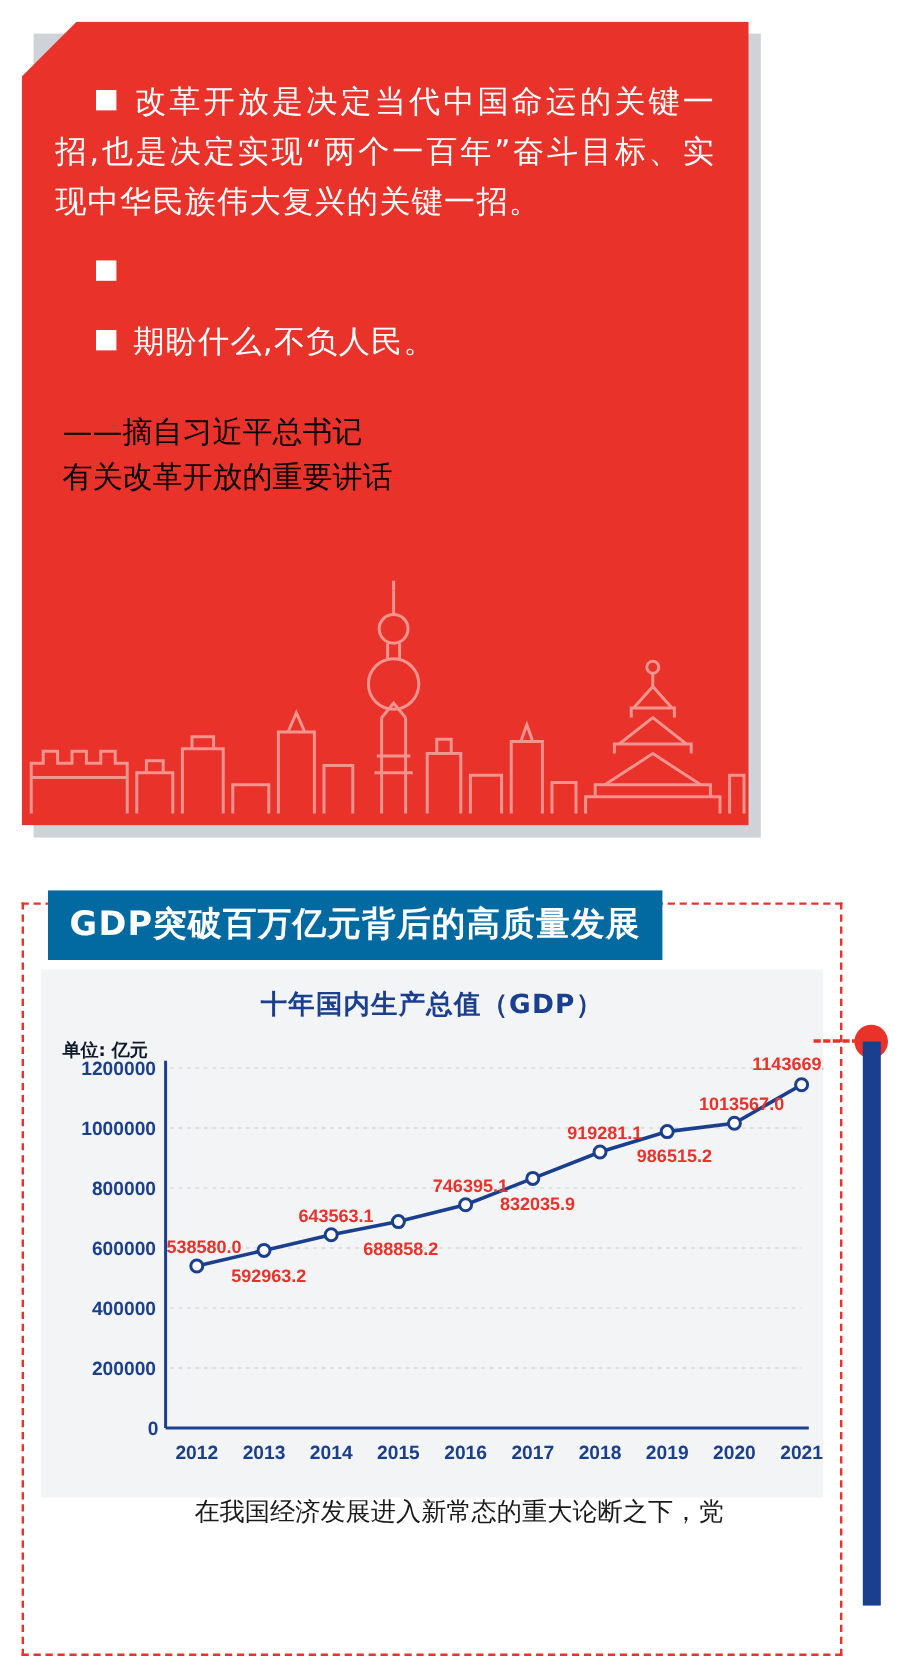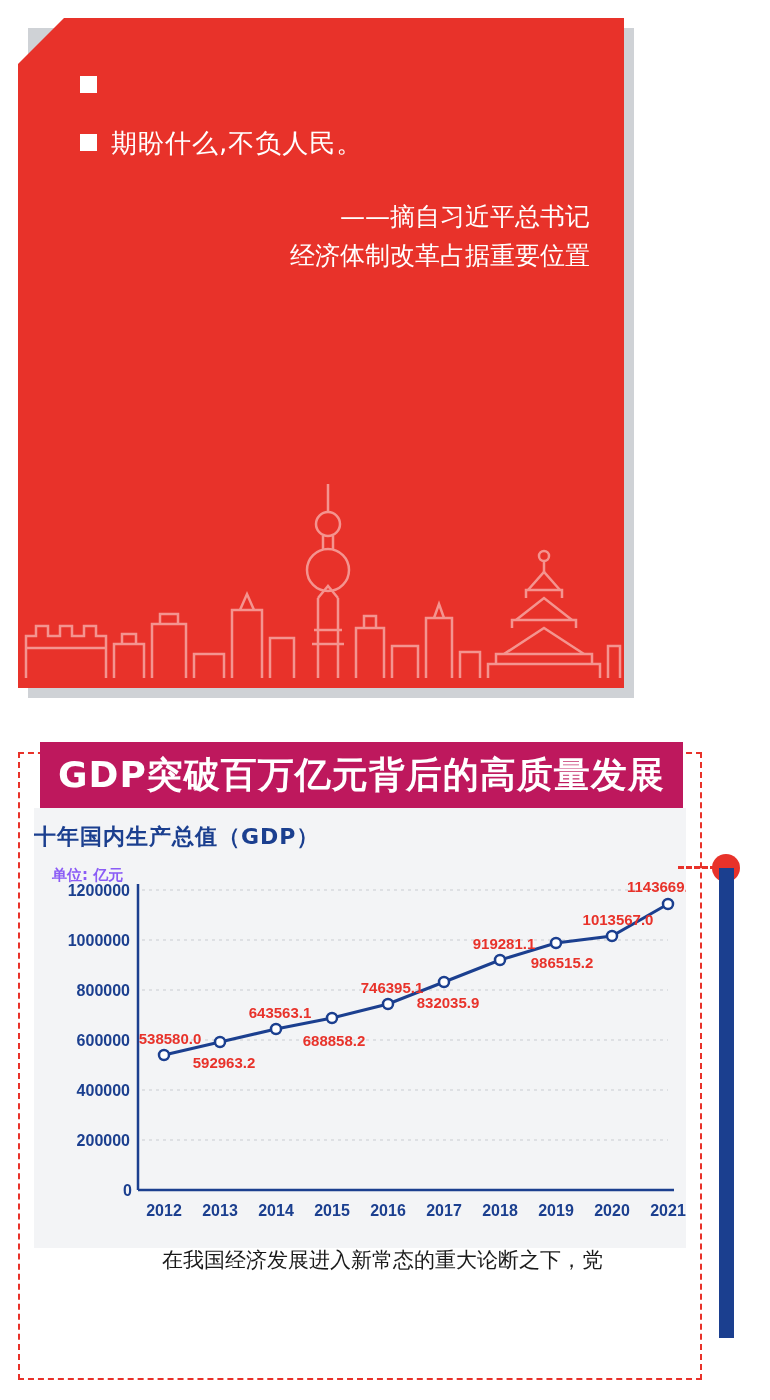--- a/index.html
+++ b/index.html
@@ -54,24 +54,24 @@
   .bullet-sq {
     display: inline-block;
     width: 17px;
     height: 17px;
     background: #ffffff;
     margin-right: 14px;
     margin-left: 34px;
     vertical-align: 1px;
   }
   #quote-attrib {
-    color: #ffffff;
+    color: #000000;
     font-size: 25px;
     line-height: 1.55;
-    text-align: right;
+    text-align: left;
     margin: 34px 34px 0 34px;
     font-family: "DejaVu Sans", "Liberation Sans", sans-serif;
   }
   
   #skyline {
     position: absolute;
     left: 0;
     bottom: 0;
     width: 606px;
     height: 210px;
@@ -91,50 +91,51 @@
     top: 0;
     width: 684px;
     height: 628px;
     border: 2px dashed #e8322a;
     box-sizing: border-box;
   }
   #gdp-title-bar {
     position: absolute;
     left: 22px;
     top: -10px;
-    background: #be185d;
+    background: #0369a1;
     color: #ffffff;
-    font-size: 36px;
+    font-size: 28px;
     font-weight: bold;
     padding: 9px 18px 11px 18px;
     letter-spacing: 1px;
     white-space: nowrap;
     font-family: "DejaVu Sans", "Liberation Sans", sans-serif;
   }
   #chart-card {
     position: absolute;
     left: 16px;
     top: 56px;
     width: 652px;
     height: 440px;
     background: #f3f4f6;
   }
   #chart-subtitle {
+    text-align: center;
     color: #1b3f8f;
     font-size: 22px;
     font-weight: bold;
     padding-top: 14px;
     letter-spacing: 1px;
     font-family: "DejaVu Sans", "Liberation Sans", sans-serif;
   }
   #chart-unit {
     position: absolute;
     left: 18px;
     top: 58px;
-    color: #8b5cf6;
+    color: #0f172a;
     font-size: 15px;
     font-weight: bold;
     font-family: "DejaVu Sans", "Liberation Sans", sans-serif;
   }
   #plot-area {
     position: absolute;
     left: 0;
     top: 46px;
     width: 652px;
     height: 394px;
@@ -184,26 +185,27 @@
     font-family: "DejaVu Sans", "Liberation Serif", serif;
   }
 </style>
 </head>
 <body>
 
 <div id="quote-card-wrap">
   <div id="quote-card-shadow"></div>
   <div id="quote-card">
     <div id="quote-body">
+      <p class="quote-para"><span class="bullet-sq"></span><span>改革开放是决定当代中国命运的关键一招,也是决定实现“两个一百年”奋斗目标、实现中华民族伟大复兴的关键一招。</span></p>
       <p class="quote-para"><span class="bullet-sq"></span></p>
       <p class="quote-para"><span class="bullet-sq"></span><span>期盼什么,不负人民。</span></p>
     </div>
     <div id="quote-attrib">
       <div>——摘自习近平总书记</div>
-      <div>经济体制改革占据重要位置</div>
+      <div>有关改革开放的重要讲话</div>
     </div>
 
     <svg id="skyline" viewBox="0 0 606 210">
       <g fill="none" stroke="#f4948f" stroke-width="2.5">
 
         <path d="M8 200 L8 158 L18 158 L18 148 L30 148 L30 158 L42 158 L42 148 L54 148 L54 158 L66 158 L66 148 L78 148 L78 158 L88 158 L88 200"></path>
         <path d="M8 170 L88 170"></path>
 
         <path d="M96 200 L96 166 L126 166 L126 200"></path>
         <path d="M104 166 L104 156 L118 156 L118 166"></path>

